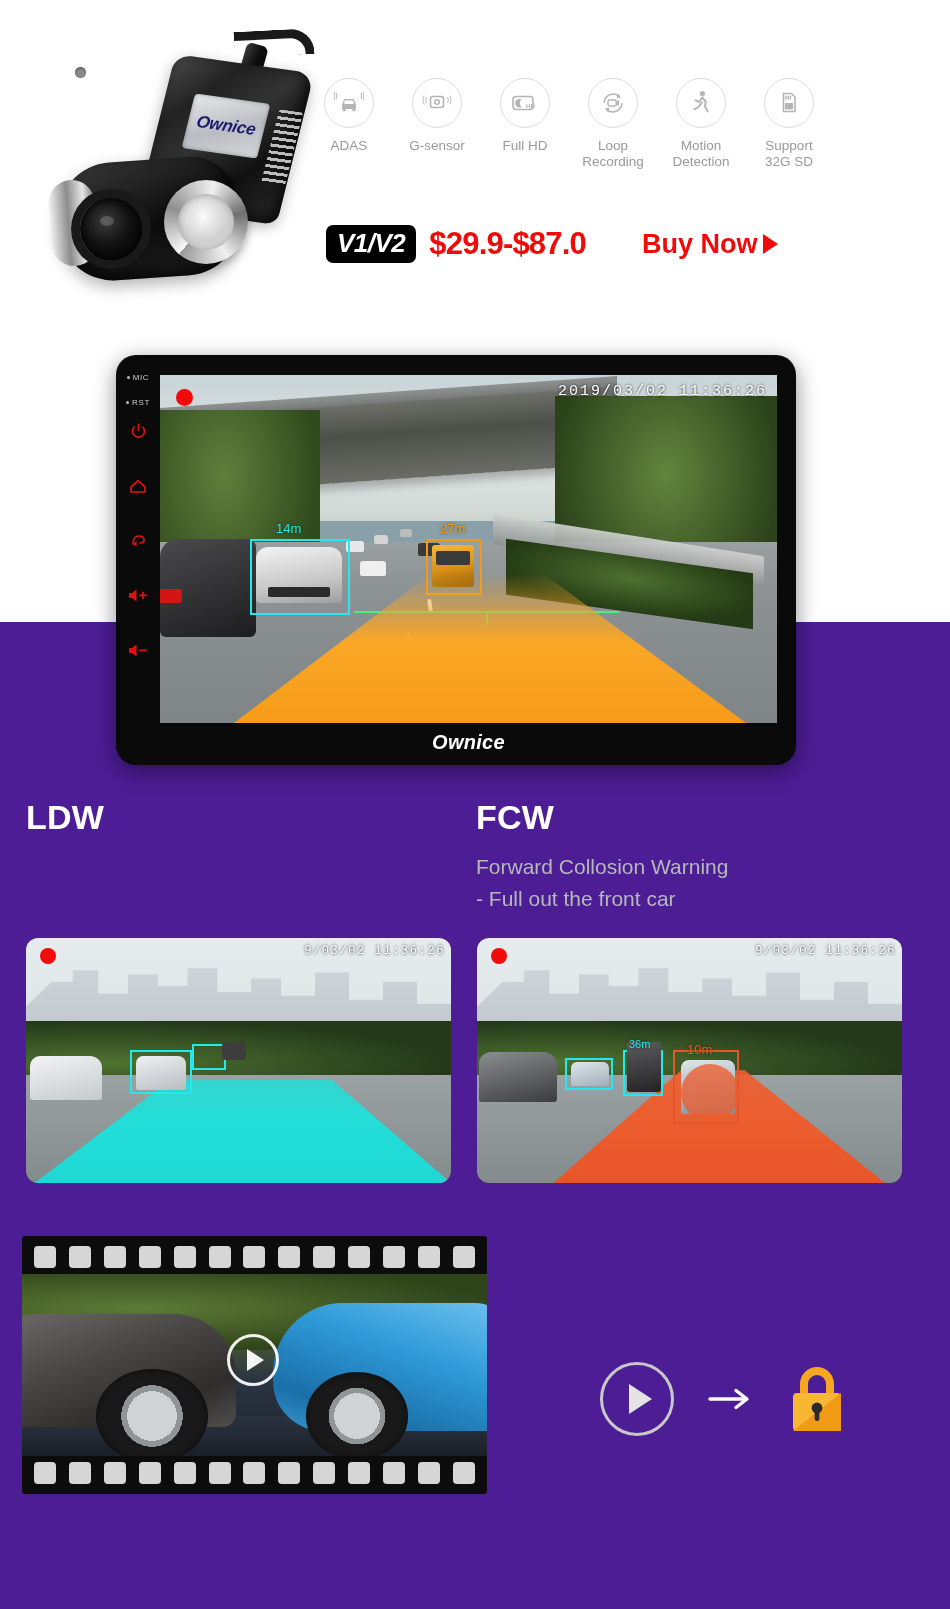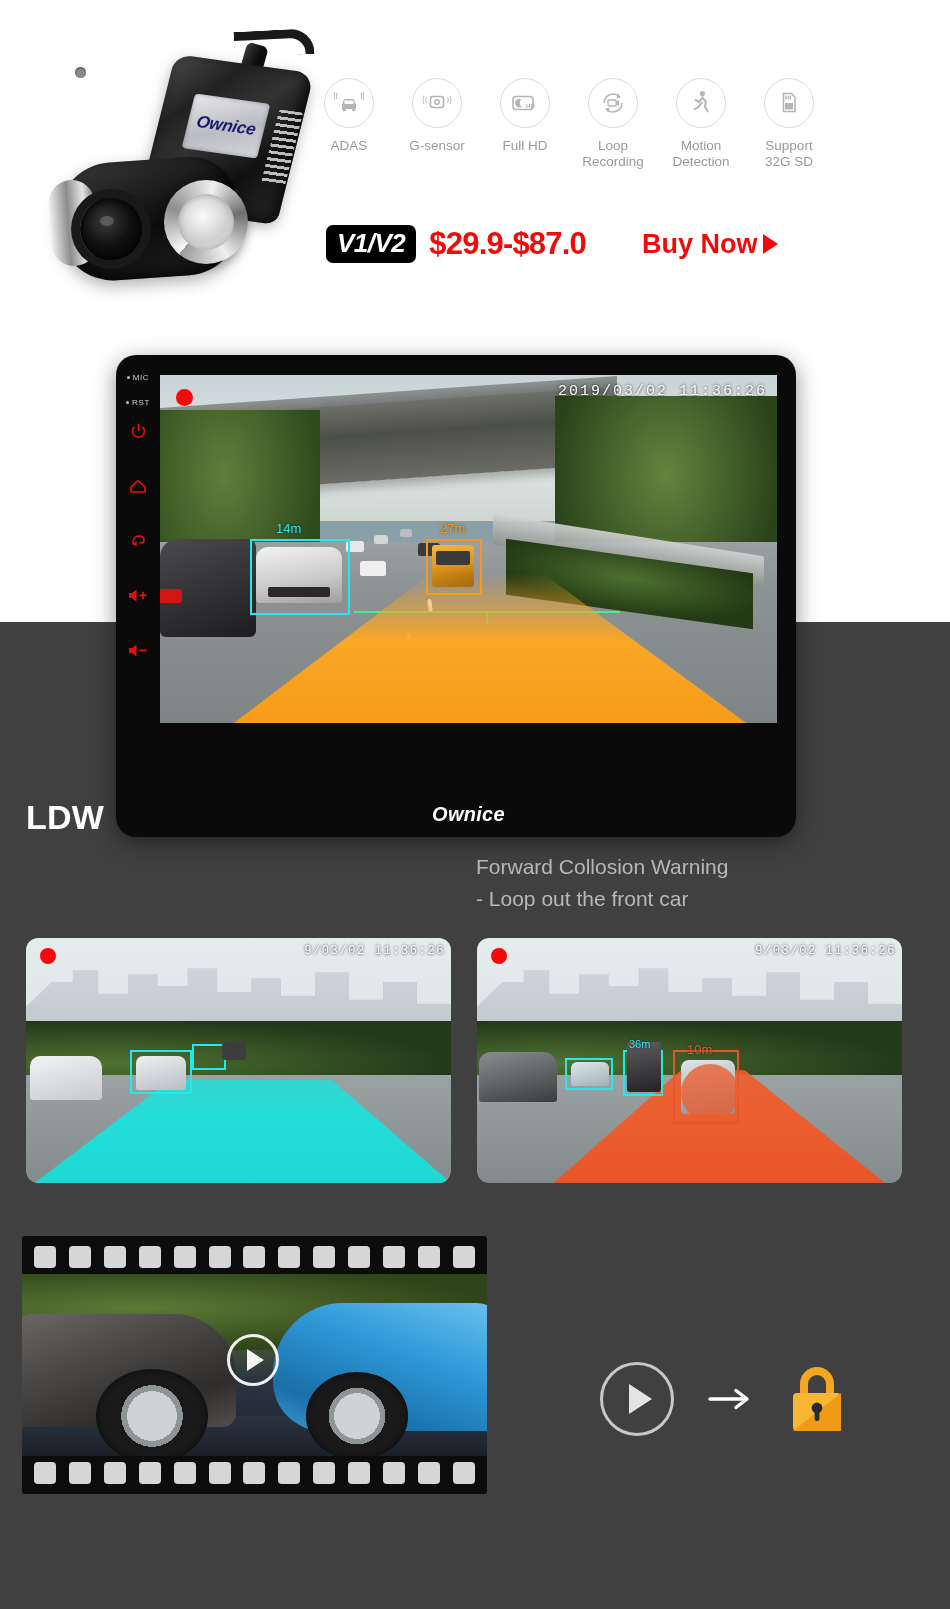--- a/index.html
+++ b/index.html
@@ -155,21 +155,21 @@
   .buynow .tri {
     width: 0; height: 0; margin-left: 2px;
     border-left: 15px solid #f00b0b;
     border-top: 10px solid transparent;
     border-bottom: 10px solid transparent;
   }
 
   
   .device {
     position: absolute; left: 116px; top: 355px;
-    width: 680px; height: 482px;
+    width: 680px; height: 410px;
     background: #0a0a0a;
     border-radius: 20px;
     box-shadow: 0 6px 22px rgba(0,0,0,.45);
     z-index: 5;
   }
   .device-bar {
     position: absolute; left: 0; top: 0; width: 44px; height: 100%;
     display: flex; flex-direction: column; align-items: center;
     padding-top: 18px; gap: 16px;
   }
@@ -243,21 +243,21 @@
     font-family:"Liberation Sans",sans-serif; text-shadow:0 0 3px rgba(0,0,0,.6);
   }
   .adas-label.orange { color:#f59a16; }
   .adas-hline { position:absolute; height:2px; background:#46f07a; }
   .car-s { position:absolute; border-radius:3px 3px 2px 2px; }
 
   
   .dark {
     position: absolute; left: 0; top: 622px;
     width: 950px; height: 987px;
-    background: #404040;
+    background: #4c1d95;
   }
 
   .cols {
     position: absolute; left: 26px; top: 178px;
     width: 900px;
     display: flex; gap: 25px;
   }
   .col { width: 425px; }
   .col-title {
     color: #ffffff; font-size: 34px; font-weight: 700;
@@ -503,21 +503,21 @@
 
 <div class="dark">
   <div class="cols">
     <div class="col">
       <div class="col-title">LDW</div>
     </div>
     <div class="col">
       <div class="col-title">FCW</div>
       <div class="col-sub">
         <span>Forward Collosion Warning</span><br>
-        <span>- Loop out the front car</span>
+        <span>- Full out the front car</span>
       </div>
     </div>
   </div>
 </div>
 
 <div class="device">
   <div class="device-bar">
     <div class="dev-key">
       <span class="dot"></span>
       <span>MIC</span>

